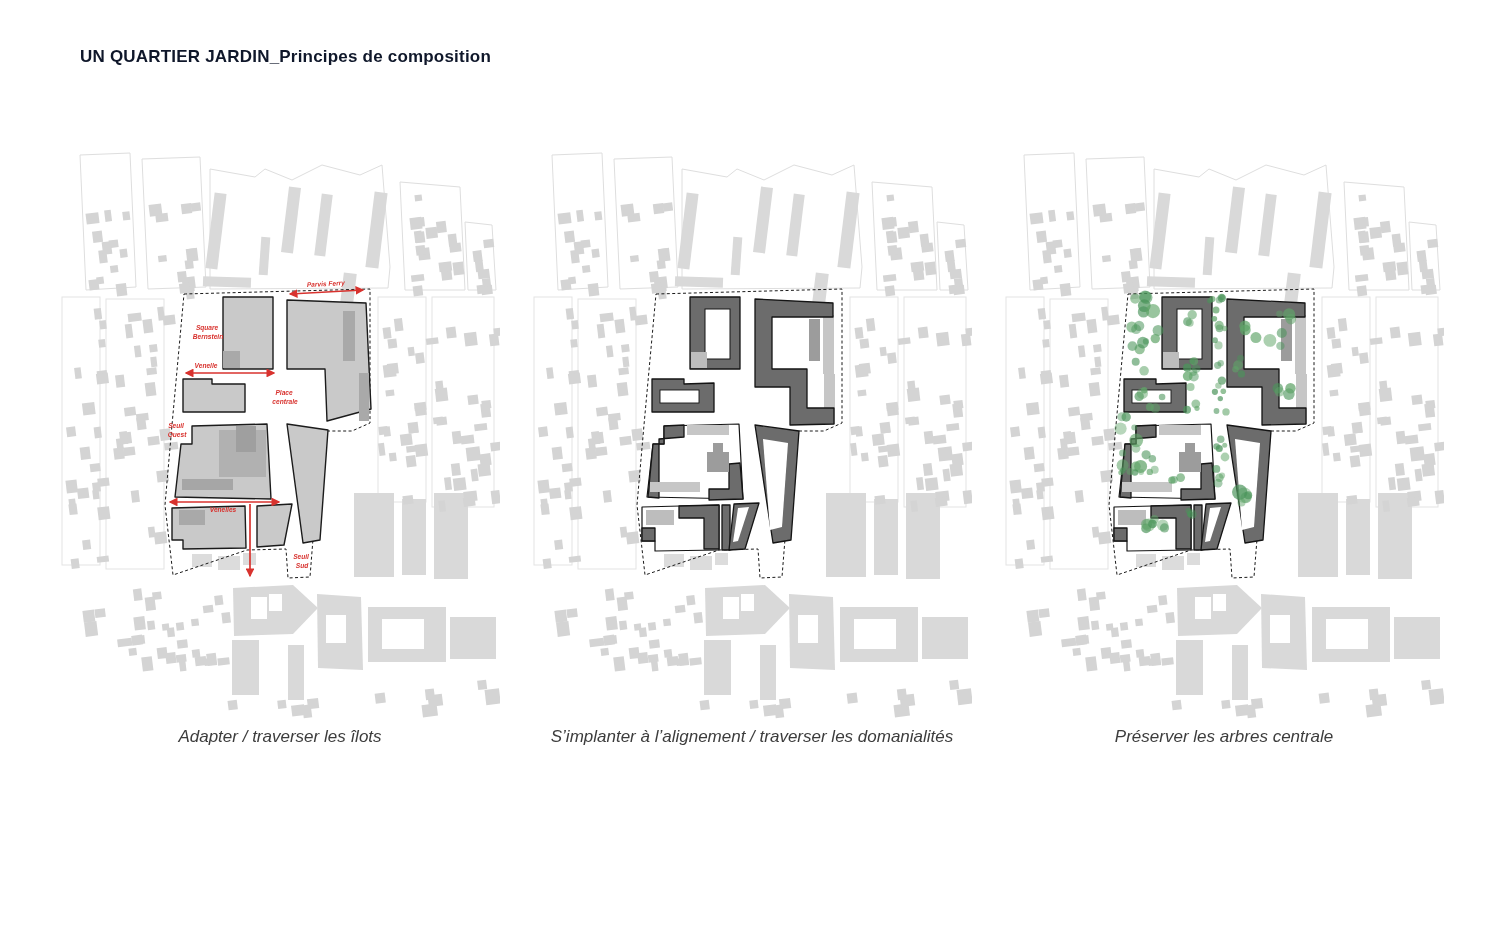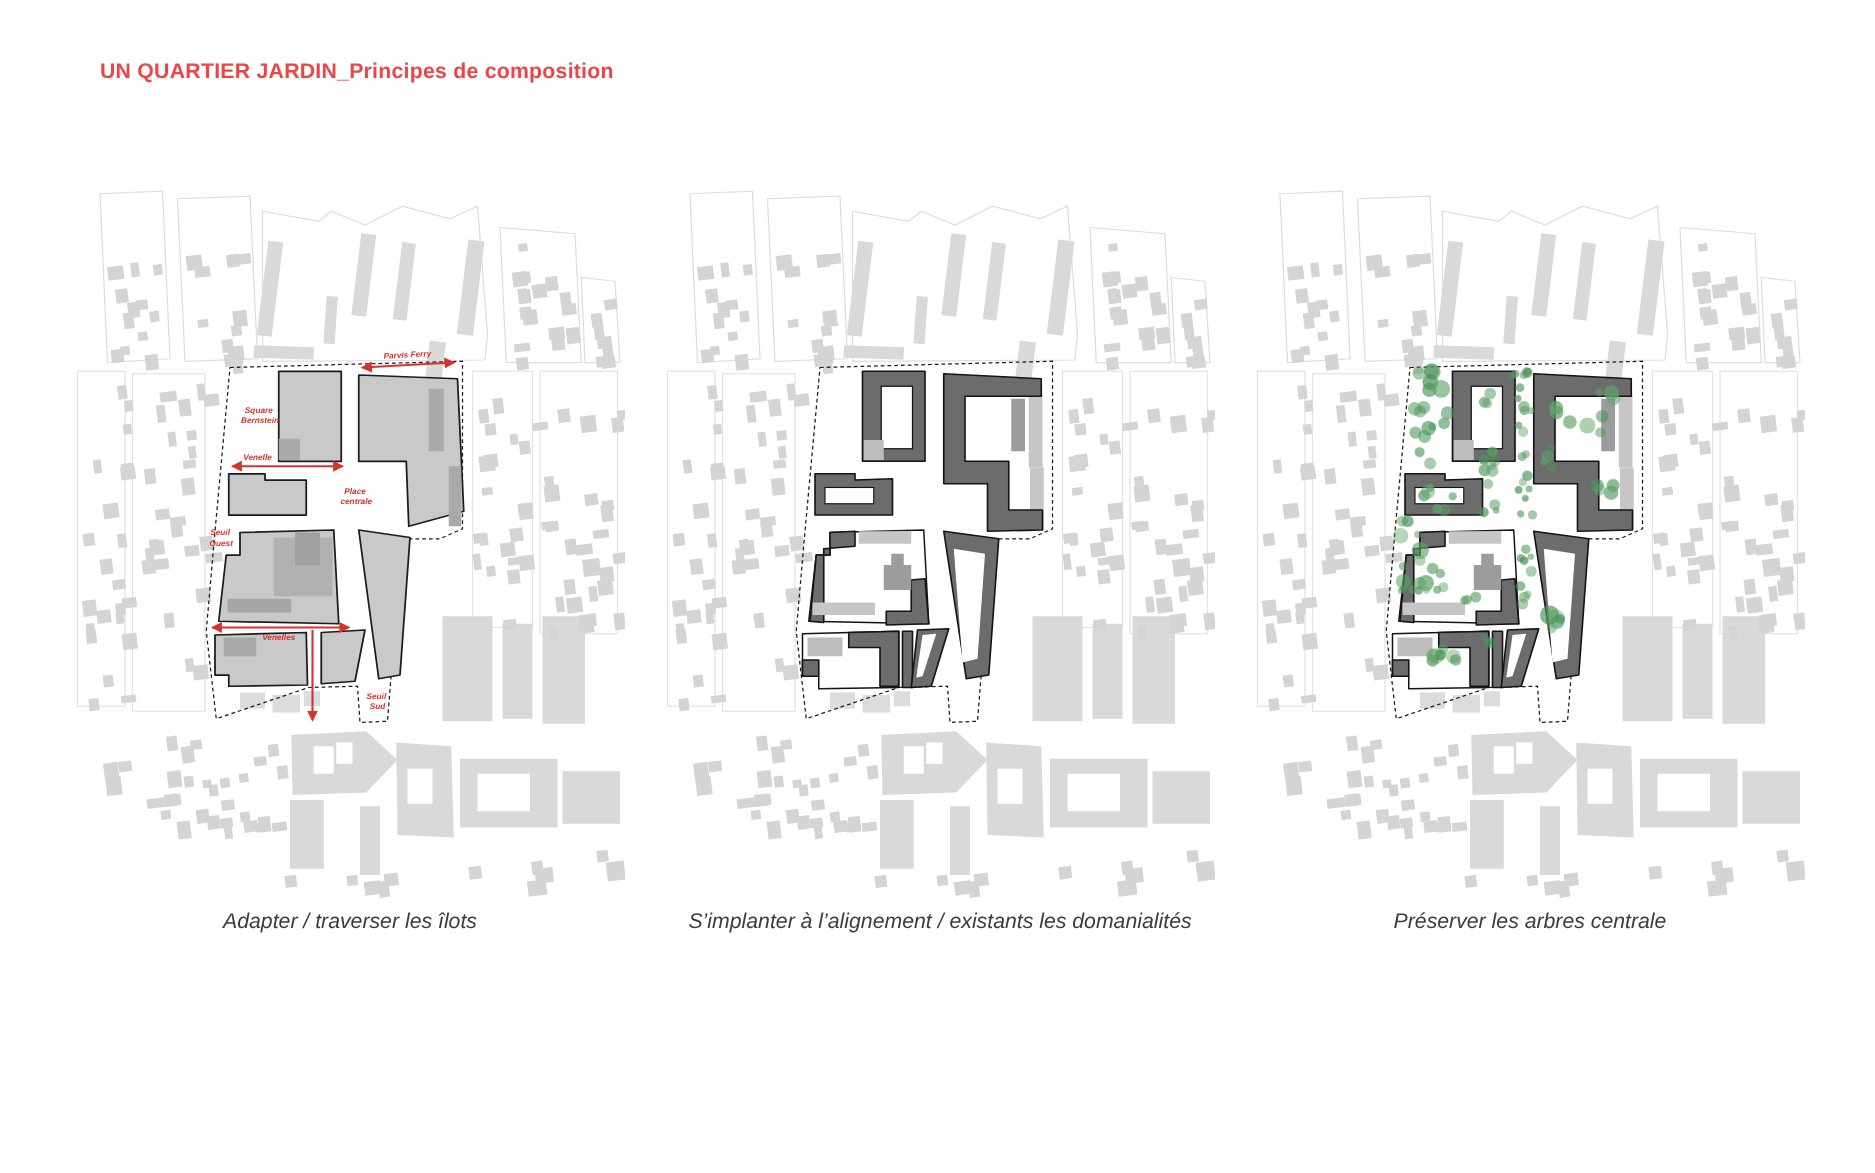--- a/index.html
+++ b/index.html
@@ -1,18 +1,18 @@
 <!DOCTYPE html>
 <html><head>
 <meta charset="utf-8">
 <style>
   html,body{margin:0;padding:0;background:#ffffff;}
   body{width:1500px;height:938px;overflow:hidden;position:relative;
        font-family:"Liberation Sans",sans-serif;}
-  .page-title{margin:47px 0 0 80px;font-size:17px;font-weight:bold;color:#ef4444;
+  .page-title{margin:47px 0 0 80px;font-size:17px;font-weight:bold;color:#0f172a;
        letter-spacing:.2px;}
   .panels{display:flex;gap:32px;margin:80px 0 0 60px;}
   figure.panel{margin:0;width:440px;display:flex;flex-direction:column;align-items:center;}
   figure.panel svg.map{display:block;width:440px;height:572px;}
   figcaption{margin-top:8px;font-style:italic;font-size:17px;color:#3c3c3c;
        white-space:nowrap;text-align:left;}
   .hiddefs{position:absolute;width:0;height:0;overflow:hidden;}
   
   .site-b{fill:#c9c9c9;stroke:#1b1b1b;stroke-width:1.4;stroke-linejoin:round;}
   .patch{stroke:none;}
@@ -352,21 +352,21 @@
       </g>
     </svg>
     <figcaption>Adapter / traverser les îlots</figcaption>
   </figure>
 
   <figure class="panel">
     <svg class="map" viewBox="0 0 440 572">
       <use href="#ctx"></use>
       <use href="#site2"></use>
     </svg>
-    <figcaption>S’implanter à l’alignement / existants les domanialités</figcaption>
+    <figcaption>S’implanter à l’alignement / traverser les domanialités</figcaption>
   </figure>
 
   <figure class="panel">
     <svg class="map" viewBox="0 0 440 572">
       <use href="#ctx"></use>
       <use href="#site2"></use>
       <g id="trees">
           <circle cx="140.3" cy="158.6" r="6.4" fill="#4a945a" opacity="0.71"></circle>
           <circle cx="141.0" cy="149.6" r="6.1" fill="#4a945a" opacity="0.59"></circle>
           <circle cx="139.5" cy="164.9" r="5.7" fill="#4a945a" opacity="0.65"></circle>

